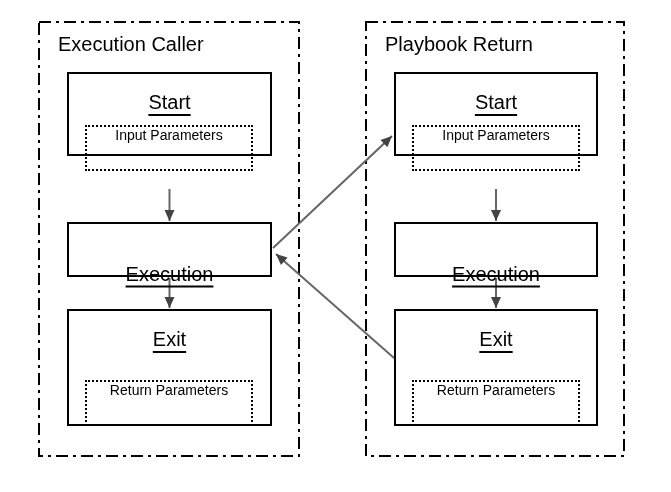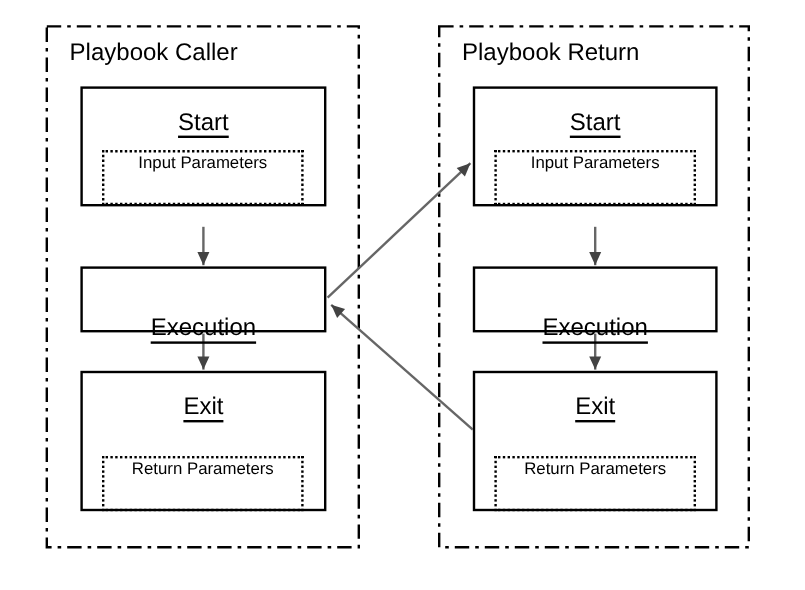--- a/index.html
+++ b/index.html
@@ -64,21 +64,21 @@
   .param-box.start-pos { top: 51px; }
   .param-box.exit-pos  { top: 69px; }
   .param-text {
     font-size: 14px;
     line-height: 17px;
     white-space: nowrap;
   }
   
   .caller-col { left: 67px; width: 205px; }
   .callee-col { left: 394px; width: 204px; }
-  .row-start     { top: 72px;  height: 100px; }
+  .row-start     { top: 72px;  height: 84px; }
   .row-execution { top: 222px; height: 55px;  }
   .row-exit      { top: 309px; height: 117px; }
 </style>
 </head>
 <body>
 
 <div class="canvas">
 
   <svg class="edges-layer" viewBox="0 0 671 492" xmlns="http://www.w3.org/2000/svg">
     <defs>
@@ -93,21 +93,21 @@
     <line x1="169.5" y1="189" x2="169.5" y2="221" stroke="#666666" stroke-width="2" marker-end="url(#ah)"></line>
     <line x1="169.5" y1="278" x2="169.5" y2="308" stroke="#666666" stroke-width="2" marker-end="url(#ah)"></line>
 
     <line x1="496" y1="189" x2="496" y2="221" stroke="#666666" stroke-width="2" marker-end="url(#ah)"></line>
     <line x1="496" y1="278" x2="496" y2="308" stroke="#666666" stroke-width="2" marker-end="url(#ah)"></line>
 
     <line x1="273" y1="248" x2="392" y2="136" stroke="#666666" stroke-width="2" marker-end="url(#ah)"></line>
     <line x1="394" y1="358" x2="276" y2="254" stroke="#666666" stroke-width="2" marker-end="url(#ah)"></line>
   </svg>
 
-  <div class="frame-title caller">Playbook Caller</div>
+  <div class="frame-title caller">Execution Caller</div>
   <div class="frame-title callee">Playbook Return</div>
 
   <div class="node node-tall caller-col row-start">
     <div class="node-title">Start</div>
     <div class="param-box start-pos">
       <span class="param-text">Input Parameters</span>
     </div>
   </div>
 
   <div class="node node-short caller-col row-execution">

